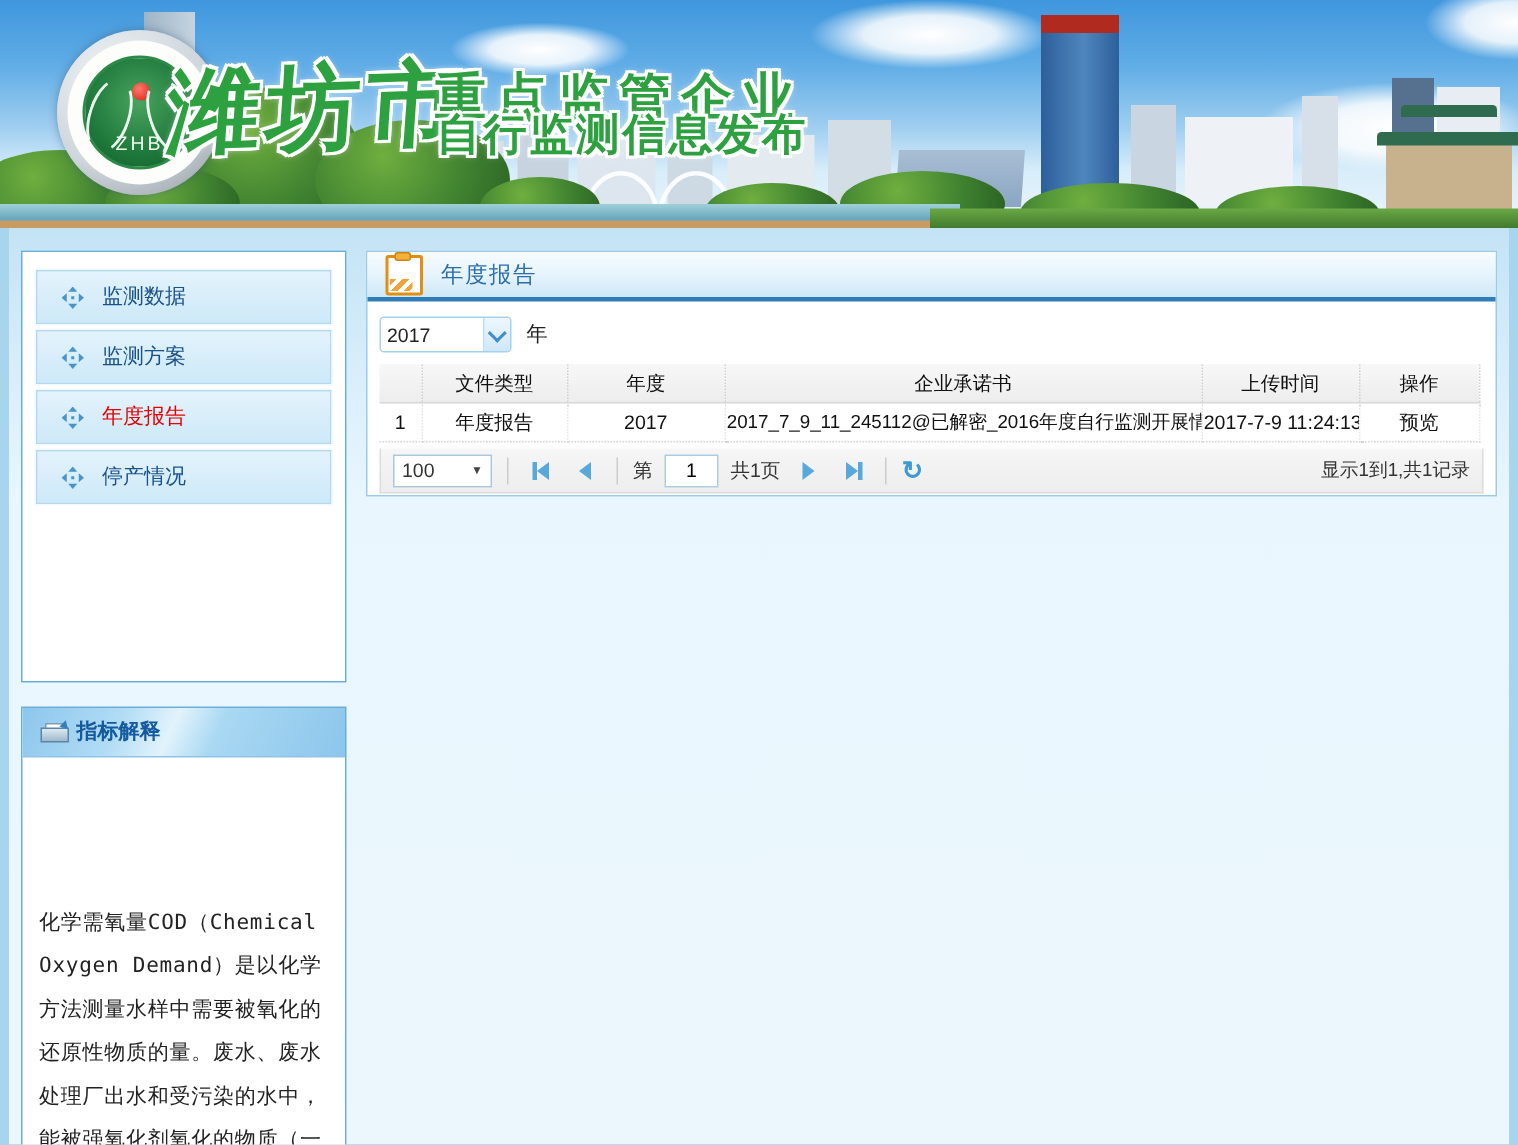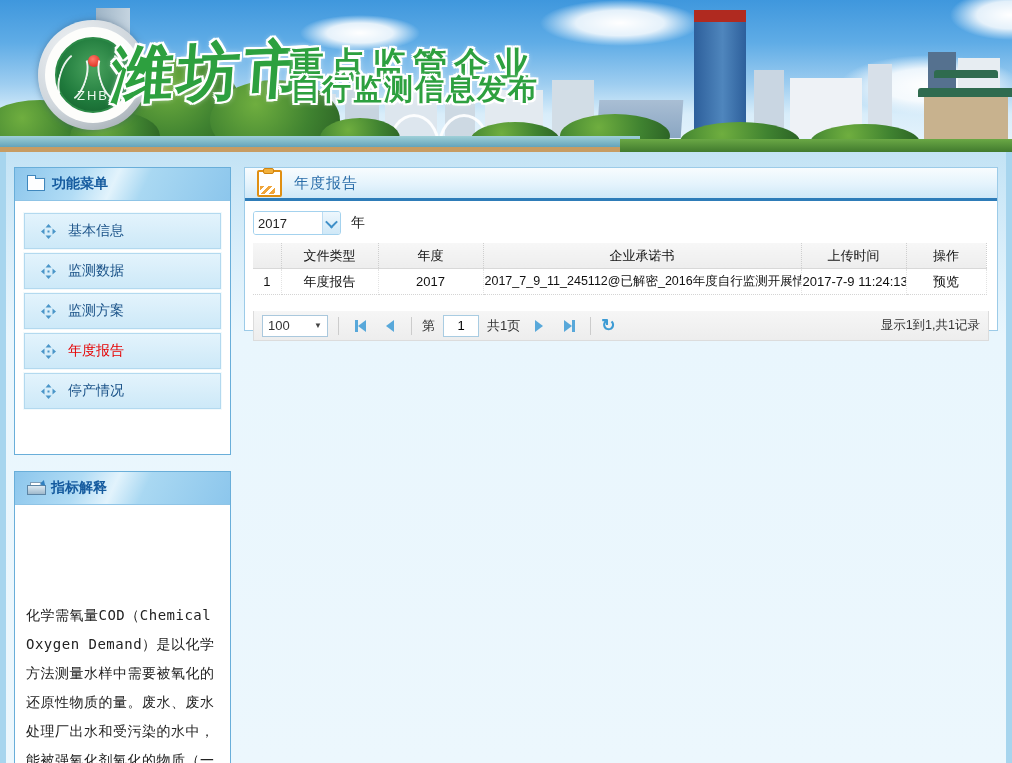--- a/index.html
+++ b/index.html
@@ -86,21 +86,21 @@
   .chev{width:7px;height:7px;border-right:2px solid #3f8fc8;border-bottom:2px solid #3f8fc8;transform:rotate(45deg) translate(-1px,-1px);}
   .year-suffix{font-size:14px;color:#222;}
 
   table.grid{border-collapse:collapse;width:733px;table-layout:fixed;font-size:13px;color:#111;}
   table.grid th{height:23px;font-weight:normal;background:linear-gradient(180deg,#f7f7f7,#ededed);
     border-bottom:1px solid #d8d8d8;border-right:1px dotted #cfcfcf;}
   table.grid td{height:23px;text-align:center;background:#fff;border-bottom:1px dotted #d4d4d4;border-right:1px dotted #e3e3e3;white-space:nowrap;overflow:hidden;}
   table.grid .c0{width:28px;} .c1{width:97px;} .c2{width:105px;} .c3{width:318px;} .c4{width:105px;} .c5{width:80px;}
   td.fname{text-align:left;font-size:12.5px;}
 
-  .pager{margin-top:16px;height:29px;display:flex;align-items:center;background:linear-gradient(180deg,#f6f6f6,#ededed);
+  .pager{margin-top:4px;height:29px;display:flex;align-items:center;background:linear-gradient(180deg,#f6f6f6,#ededed);
     border:1px solid #dcdcdc;border-top:none;padding:0 8px;gap:8px;font-size:13px;color:#333;}
   .psel{display:flex;align-items:center;justify-content:space-between;width:54px;height:20px;background:#fff;border:1px solid #aac8dd;padding:0 5px;cursor:pointer;}
   .psel .v{font-size:13px;} .psel .car{font-size:8px;color:#444;}
   .psep{width:1px;height:18px;background:#ccc;margin:0 2px;}
   .pbtn{display:flex;align-items:center;justify-content:center;width:22px;height:20px;cursor:pointer;}
   .tri-l{width:0;height:0;border-right:8px solid #58a8da;border-top:6px solid transparent;border-bottom:6px solid transparent;}
   .tri-r{width:0;height:0;border-left:8px solid #58a8da;border-top:6px solid transparent;border-bottom:6px solid transparent;}
   .bar{width:3px;height:12px;background:#58a8da;}
   .pnum{width:30px;height:18px;border:1px solid #a9cce2;font-size:13px;text-align:center;font-family:"Liberation Sans",sans-serif;}
   .refresh{color:#3d9bd4;font-size:17px;font-weight:bold;cursor:pointer;line-height:1;}
@@ -163,37 +163,21 @@
     </div>
 
     <div class="title-main t-outline">潍坊市</div>
     <div class="title-sub1 t-outline">重点监管企业</div>
     <div class="title-sub2 t-outline">自行监测信息发布</div>
   </div>
 
   <div class="content-bg"></div>
 
   <div class="panel side-menu">
-    <div class="panel-hd">
-      <span class="ico-folder"></span>
-      <span>功能菜单</span>
-    </div>
     <div class="panel-bd">
-      <div class="menu-item">
-        <svg class="ico-arrows" width="15" height="15" viewBox="0 0 15 15">
-            <g fill="#4a95c8">
-              <polygon points="7.5,0 4.5,3.5 10.5,3.5"></polygon>
-              <polygon points="7.5,15 4.5,11.5 10.5,11.5"></polygon>
-              <polygon points="0,7.5 3.5,4.5 3.5,10.5"></polygon>
-              <polygon points="15,7.5 11.5,4.5 11.5,10.5"></polygon>
-              <rect x="6.5" y="6.5" width="2" height="2"></rect>
-            </g>
-          </svg>
-        <span class="lbl">基本信息</span>
-      </div>
       <div class="menu-item">
         <svg class="ico-arrows" width="15" height="15" viewBox="0 0 15 15">
             <g fill="#4a95c8">
               <polygon points="7.5,0 4.5,3.5 10.5,3.5"></polygon>
               <polygon points="7.5,15 4.5,11.5 10.5,11.5"></polygon>
               <polygon points="0,7.5 3.5,4.5 3.5,10.5"></polygon>
               <polygon points="15,7.5 11.5,4.5 11.5,10.5"></polygon>
               <rect x="6.5" y="6.5" width="2" height="2"></rect>
             </g>
           </svg>

